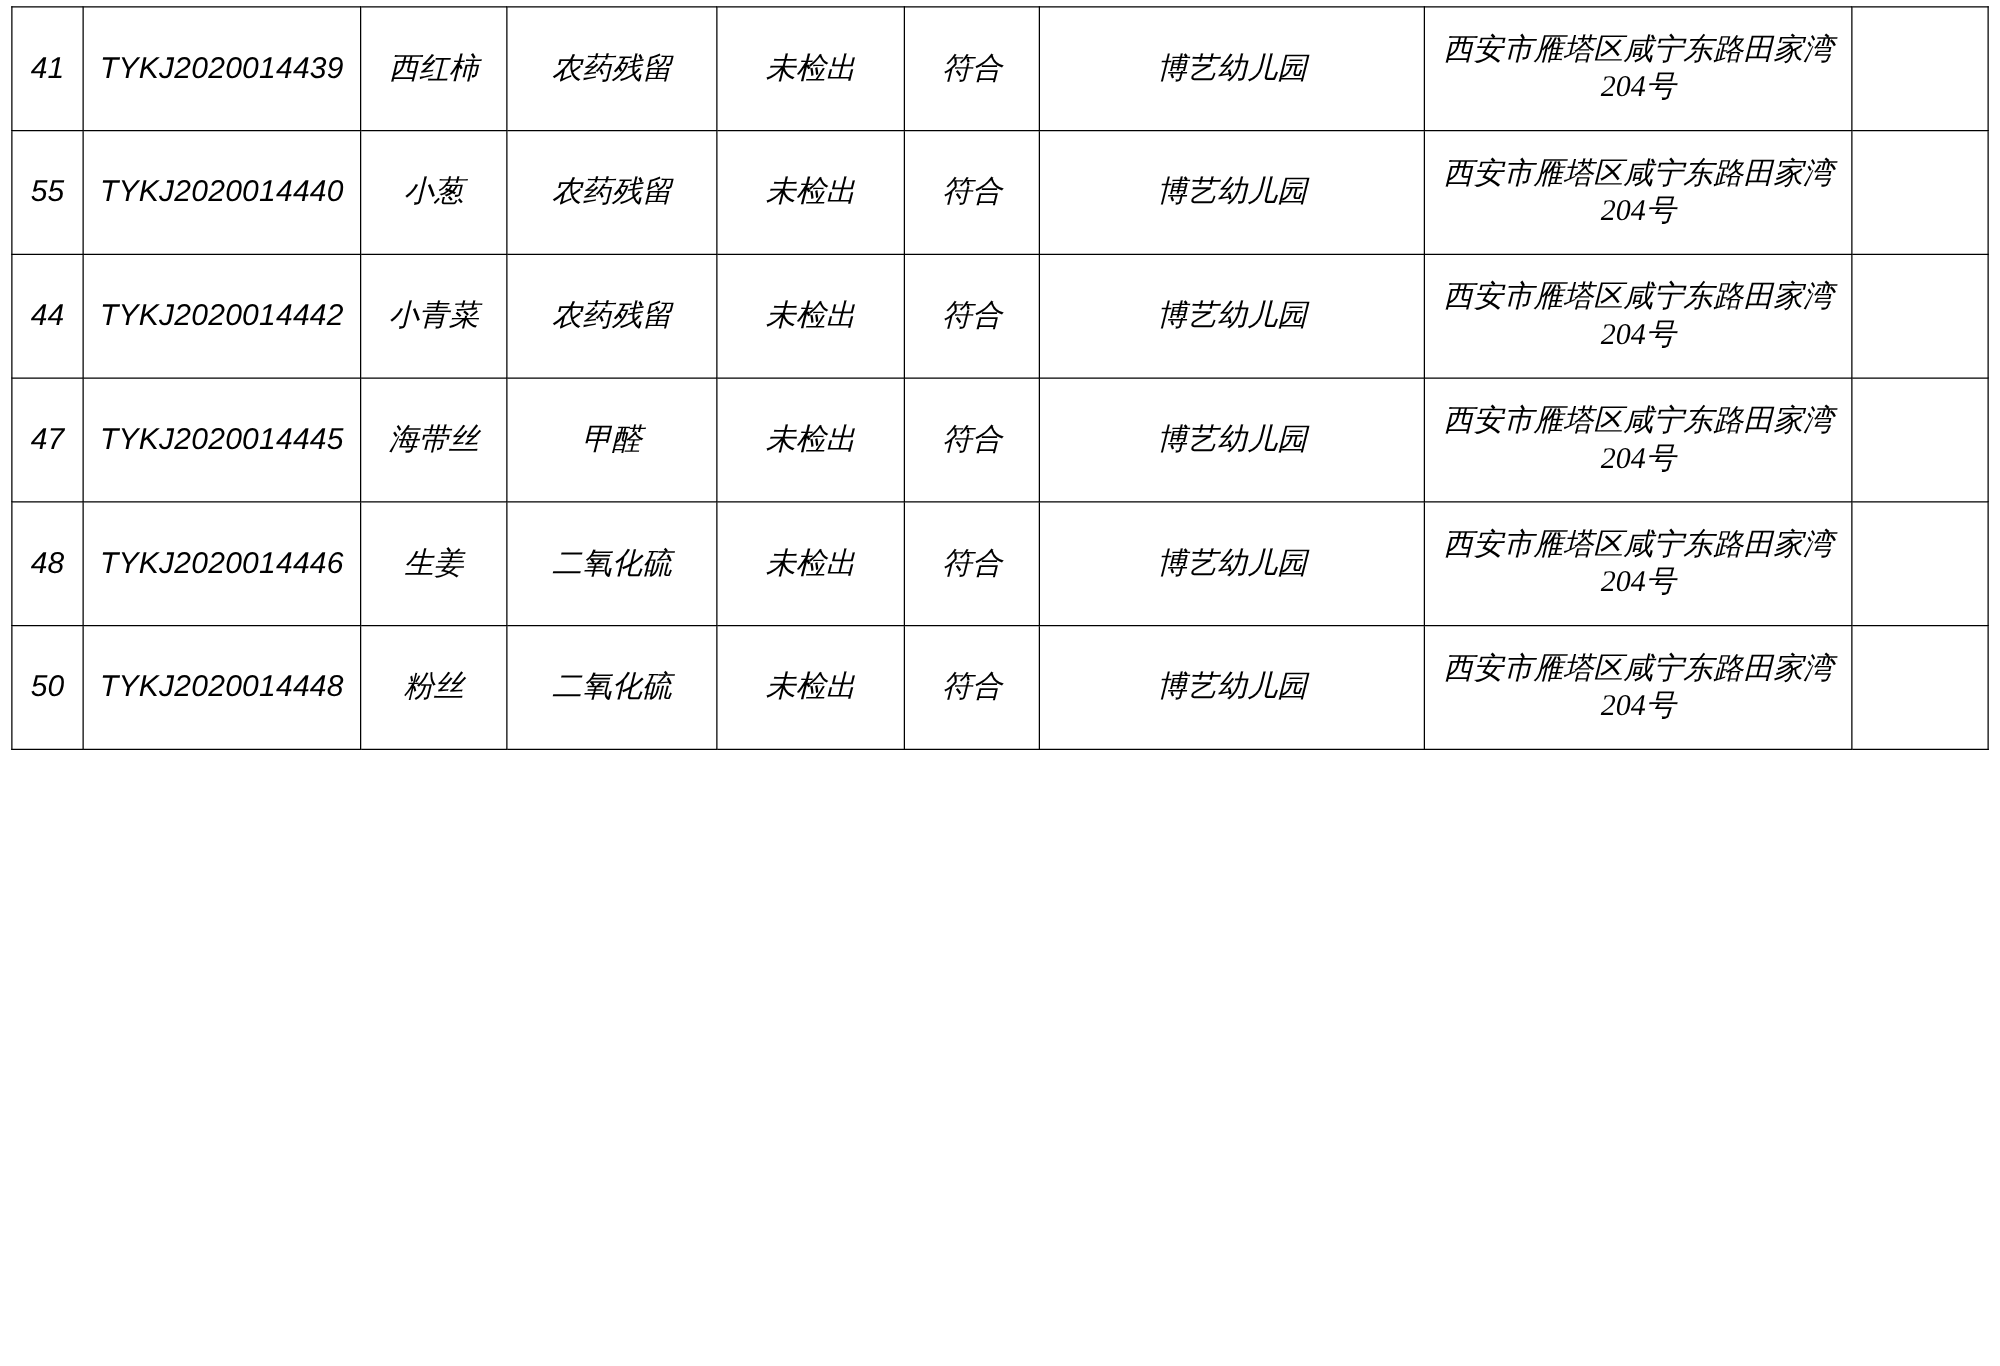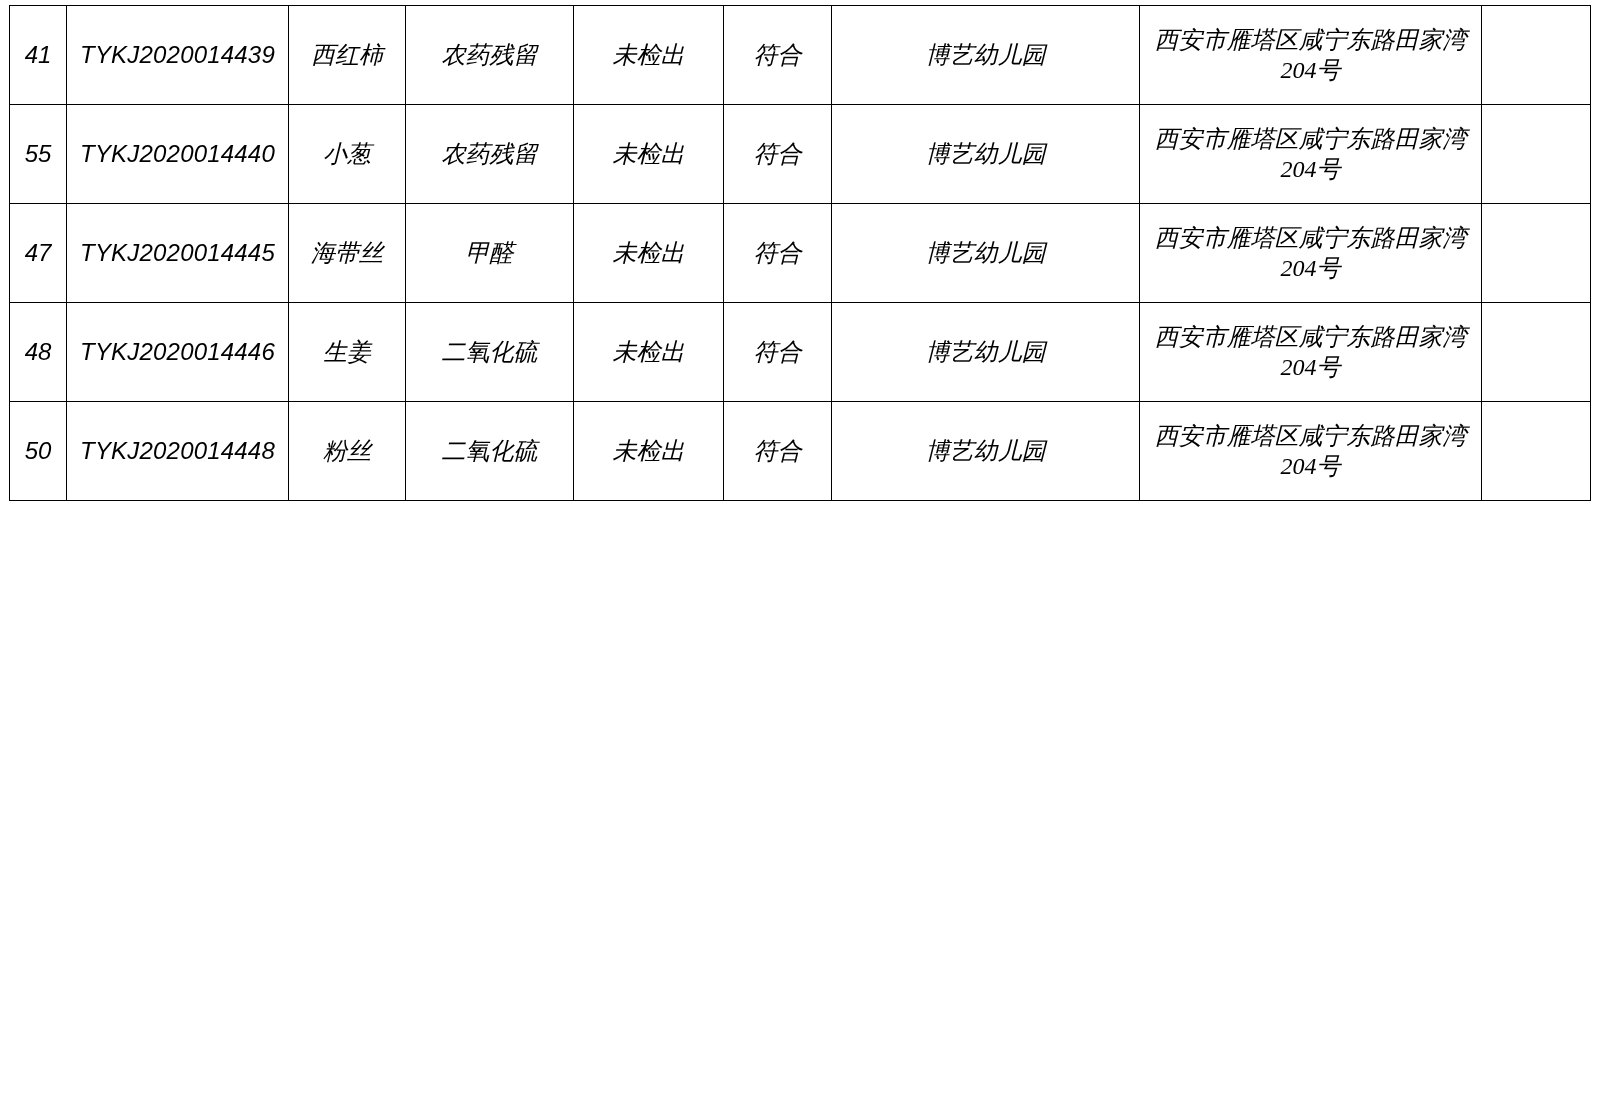--- a/index.html
+++ b/index.html
@@ -87,20 +87,31 @@
         <td class="code">TYKJ2020014440</td>
         <td>小葱</td>
         <td>农药残留</td>
         <td>未检出</td>
         <td>符合</td>
         <td>博艺幼儿园</td>
         <td class="addr">西安市雁塔区咸宁东路田家湾204号</td>
         <td></td>
       </tr>
       <tr class="row">
+        <td class="idx">44</td>
+        <td class="code">TYKJ2020014442</td>
+        <td>小青菜</td>
+        <td>农药残留</td>
+        <td>未检出</td>
+        <td>符合</td>
+        <td>博艺幼儿园</td>
+        <td class="addr">西安市雁塔区咸宁东路田家湾204号</td>
+        <td></td>
+      </tr>
+      <tr class="row">
         <td class="idx">47</td>
         <td class="code">TYKJ2020014445</td>
         <td>海带丝</td>
         <td>甲醛</td>
         <td>未检出</td>
         <td>符合</td>
         <td>博艺幼儿园</td>
         <td class="addr">西安市雁塔区咸宁东路田家湾204号</td>
         <td></td>
       </tr>

